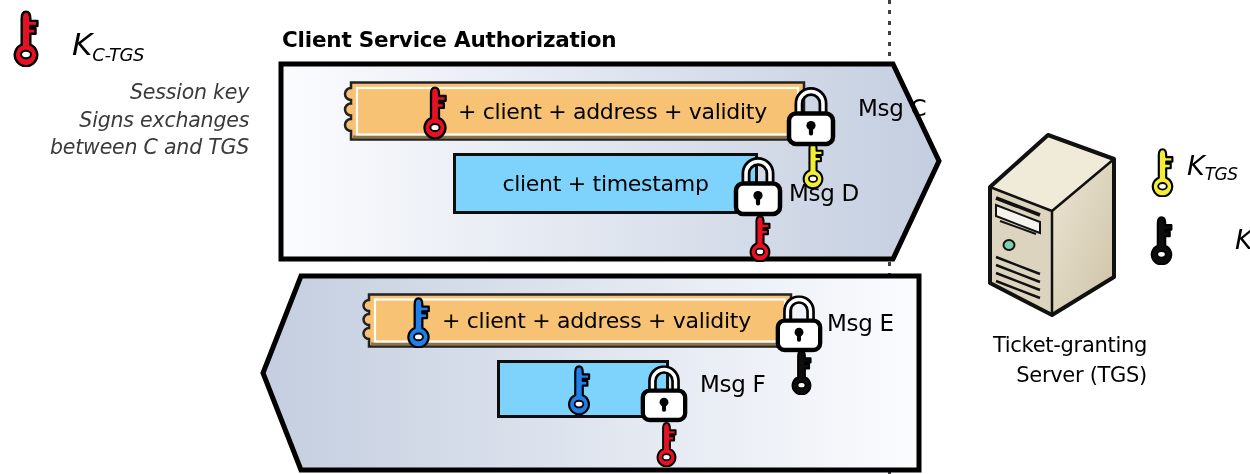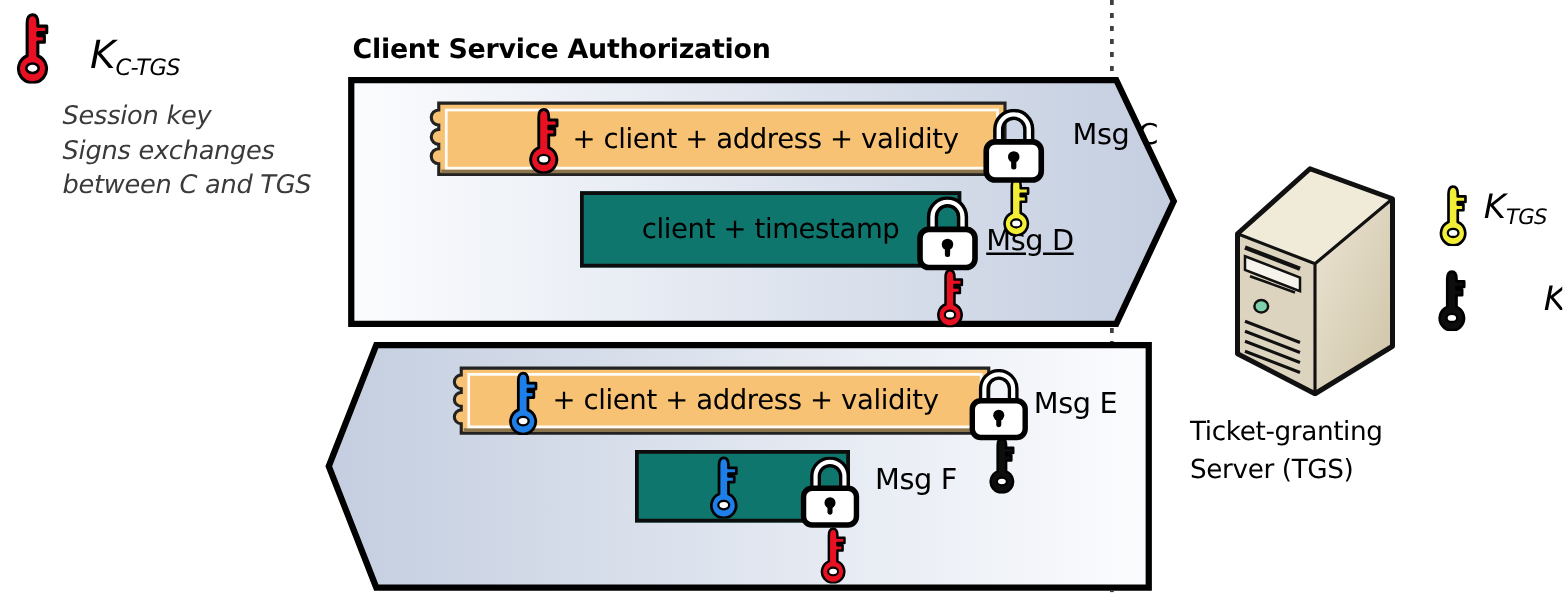--- a/index.html
+++ b/index.html
@@ -2,38 +2,38 @@
 <html><head>
 <meta charset="utf-8">
 <style>
   html,body{margin:0;padding:0;background:#fff;}
   #stage{
     position:relative;width:1250px;height:474px;background:#ffffff;
     font-family:"DejaVu Sans", sans-serif;color:#000;overflow:hidden;
   }
   .abs{position:absolute;}
   .flexc{display:flex;align-items:center;text-align:center;}
-  .preline{white-space:pre-line;}
+  .preline{white-space:pre-line;text-align:right;}
   .dashline{
     width:3px;
     background:repeating-linear-gradient(to bottom,#3f3f3f 0 4px,transparent 4px 10.5px);
     z-index:0;
   }
   .title{font-size:21.5px;font-weight:bold;letter-spacing:-0.2px;text-align:right;}
   .klabel{font-style:italic;line-height:1;}
   .klabel .kbase{font-size:31px;}
   .klabel .ksub{font-size:18px;vertical-align:-6px;letter-spacing:-0.5px;}
   .klabel.small .kbase{font-size:27px;}
   .klabel.small .ksub{font-size:17px;vertical-align:-5px;margin-top:48px;}
   .desc{font-style:italic;font-size:20.5px;line-height:27.5px;color:#3a3a3a;letter-spacing:-0.2px;}
   .bodytext{font-size:22px;letter-spacing:-0.3px;}
   .msg{font-size:23px;letter-spacing:-0.3px;}
-  .whitebox{background:#0f766e;border:3px solid #0d0d0d;box-sizing:border-box;justify-content:center;margin-left:11px;}
+  .whitebox{background:#7dd3fc;border:3px solid #0d0d0d;box-sizing:border-box;justify-content:center;}
   .reqserv{font-size:22px;line-height:29px;text-align:center;letter-spacing:-0.3px;}
-  .srvlabel{font-size:21px;line-height:30px;text-align:left;letter-spacing:-0.3px;}
+  .srvlabel{font-size:21px;line-height:30px;text-align:right;letter-spacing:-0.3px;}
   .z1{z-index:1}.z2{z-index:2}.z3{z-index:3}.z4{z-index:4}
 </style>
 </head>
 <body>
 
 <div id="stage">
 
   <svg width="0" height="0" style="position:absolute" aria-hidden="true">
     <defs>
       <symbol id="key" viewBox="0 0 40 62">
@@ -94,21 +94,21 @@
     <use href="#lock"></use>
   </svg>
   <div class="abs z2 msg" style="left:842px;top:95px;margin-left:16px;">Msg C</div>
 
   <svg class="abs z3" style="left:744px;top:213px;" width="32" height="49" viewBox="0 0 40 62">
     <use href="#key" fill="#e81123"></use>
   </svg>
   <svg class="abs z4" style="left:732px;top:157px;" width="52" height="60" viewBox="0 0 52 60">
     <use href="#lock"></use>
   </svg>
-  <div class="abs z2 msg" style="left:789px;top:180px;text-decoration:underline;">Msg D</div>
+  <div class="abs z2 msg" style="left:789px;top:180px;">Msg D</div>
 
   <svg class="abs z1" style="left:260px;top:273px;" width="662" height="200" viewBox="0 0 662 200">
     <defs>
       <linearGradient id="gradL" x1="0" y1="0" x2="1" y2="0">
         <stop offset="0" stop-color="#c4cee0"></stop>
         <stop offset="1" stop-color="#fbfcfe"></stop>
       </linearGradient>
     </defs>
     <polygon points="659,3 41,3 3,100 41,197 659,197" fill="url(#gradL)" stroke="#000" stroke-width="5" stroke-linejoin="miter"></polygon>
   </svg>

